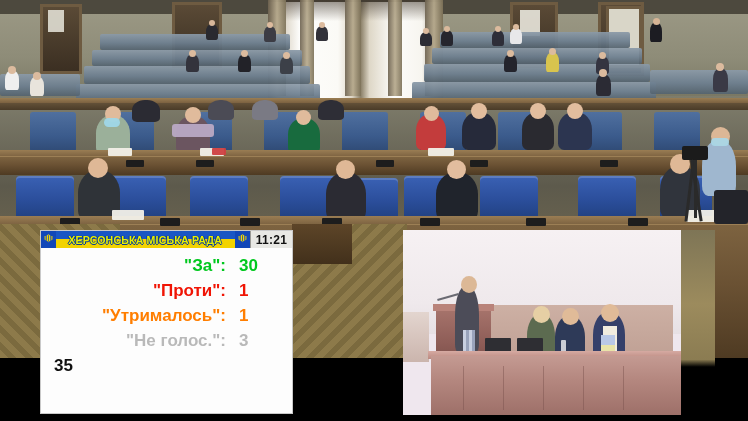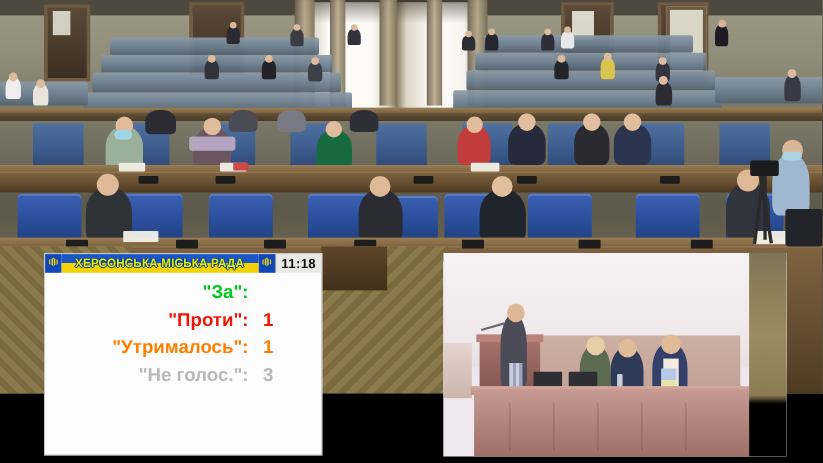--- a/index.html
+++ b/index.html
@@ -316,40 +316,42 @@
       </div>
       <div class="emblem">
         <svg width="11" height="13" viewBox="0 0 11 13" aria-hidden="true">
           <rect x="0" y="0" width="11" height="13" fill="#1247b8"></rect>
           <path d="M5.5 1.2 L7.3 2.6 L7.3 7.2 L5.5 9.2 L3.7 7.2 L3.7 2.6 Z" fill="#f5d800"></path>
           <rect x="5.1" y="2.2" width="0.8" height="6.4" fill="#1247b8"></rect>
           <path d="M1.6 3.0 L2.6 3.0 L2.6 7.6 L1.6 6.6 Z" fill="#f5d800"></path>
           <path d="M9.4 3.0 L8.4 3.0 L8.4 7.6 L9.4 6.6 Z" fill="#f5d800"></path>
         </svg>
       </div>
-      <div class="clock">11:18</div>
+      <div class="clock">11:21</div>
     </div>
 
     <div class="rows">
       <div class="vrow r-za">
         <div class="vlabel">"За":</div>
+        <div class="vval">30</div>
       </div>
       <div class="vrow r-proti">
         <div class="vlabel">"Проти":</div>
         <div class="vval">1</div>
       </div>
       <div class="vrow r-utr">
         <div class="vlabel">"Утрималось":</div>
         <div class="vval">1</div>
       </div>
       <div class="vrow r-ne">
         <div class="vlabel">"Не голос.":</div>
         <div class="vval">3</div>
       </div>
       <div class="vrow r-total">
+        <div class="vval">35</div>
       </div>
     </div>
   </div>
 
   <div class="inset">
     <div class="ins-topstrip"></div>
     <div class="ins-wall"></div>
     <div class="ins-wainscot"></div>
     <div class="ins-sidecol"></div>
 

